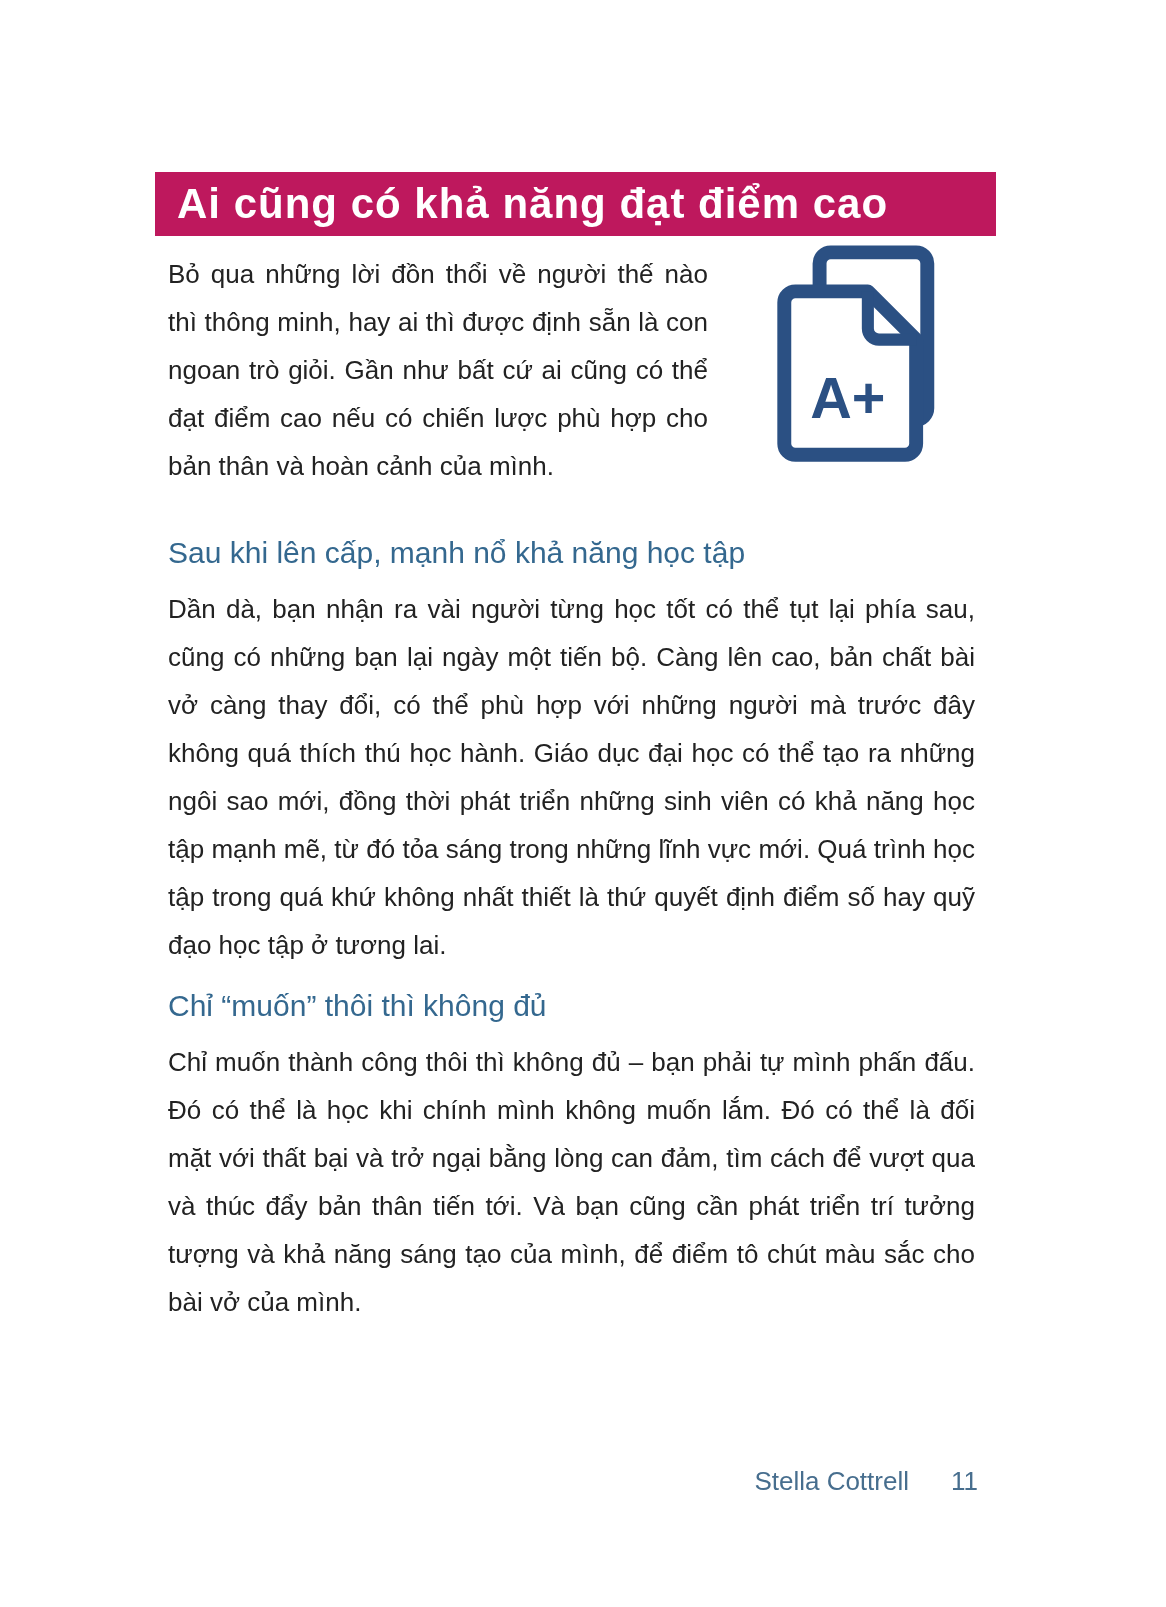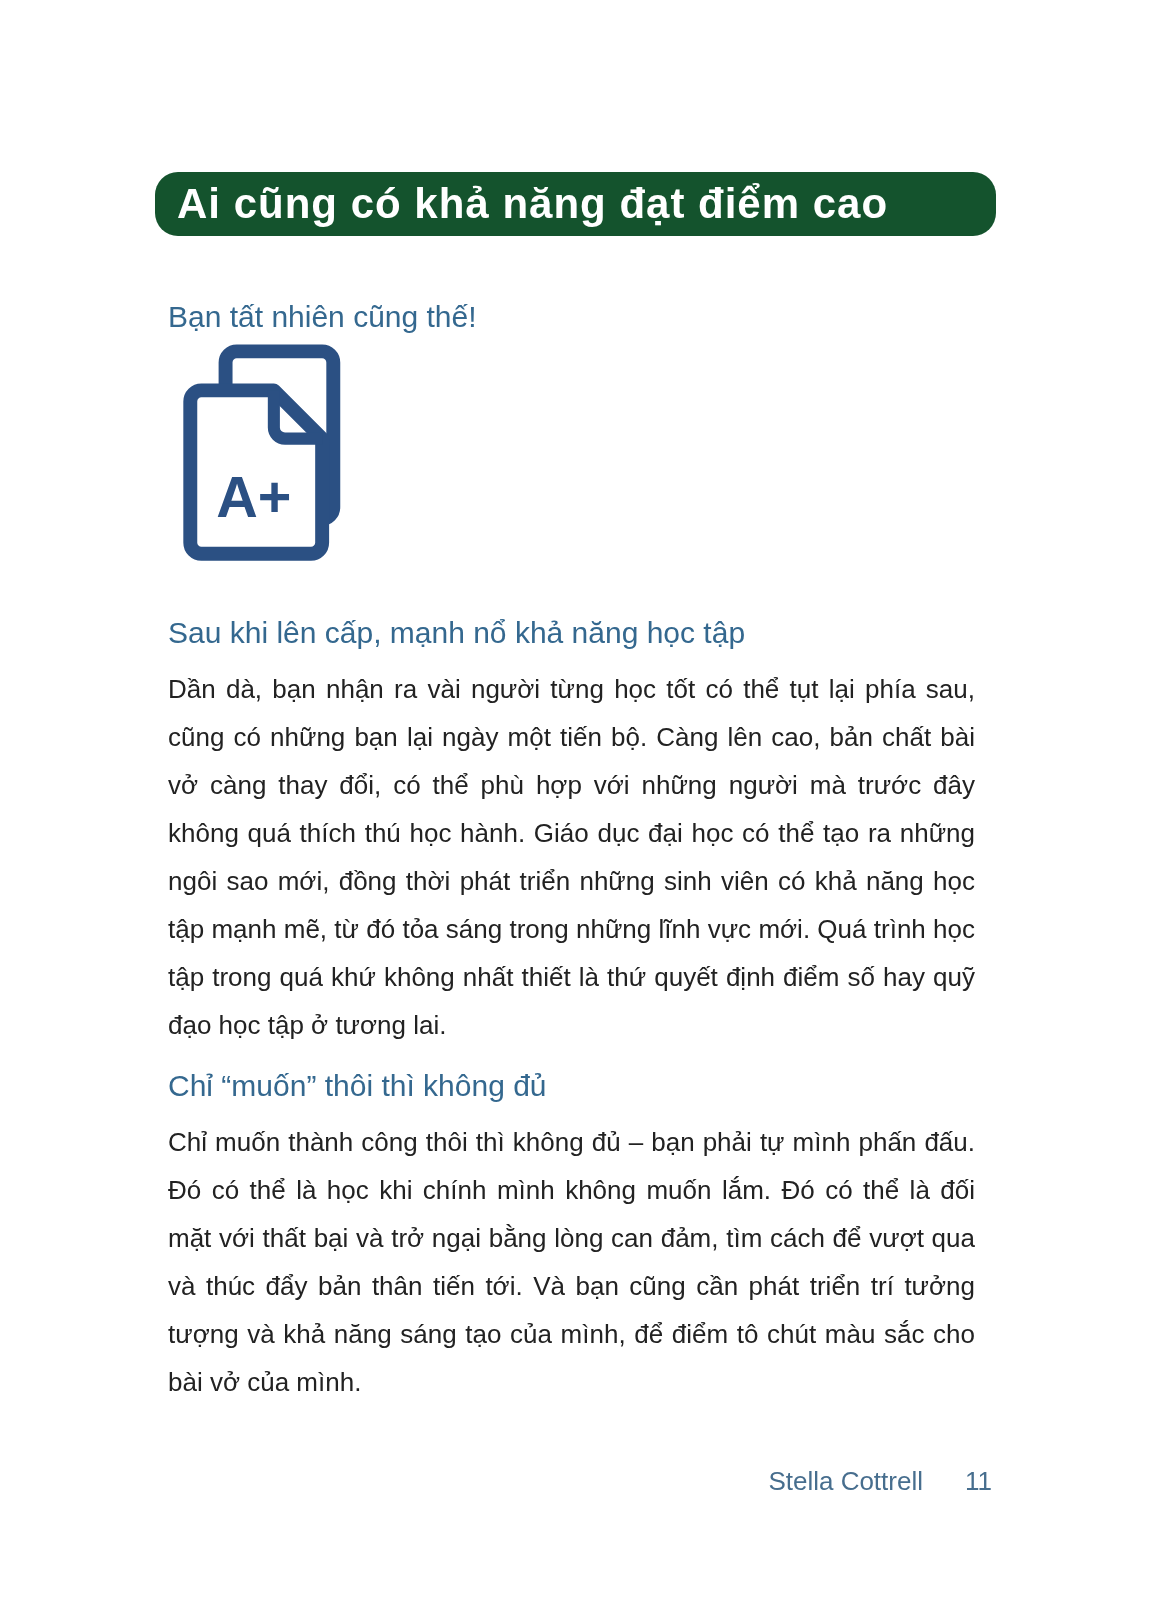--- a/index.html
+++ b/index.html
@@ -7,25 +7,24 @@
     position:relative;
     width:1166px;height:1607px;
     background:#ffffff;
     font-family:"Liberation Sans", sans-serif;
     overflow:hidden;
     margin:0 auto;
   }
   .banner{
     margin:172px 0 0 155px;
     width:841px;height:64px;
-    background:#14532d;
+    background:#be185d;
     display:flex;align-items:center;
     box-sizing:border-box;
     padding-left:22px;
-    border-radius:23px;
   }
   .banner-title{
     color:#ffffff;
     font-size:42px;
     font-weight:bold;
     letter-spacing:1px;
     white-space:nowrap;
   }
   .content{
     margin-left:168px;
@@ -60,40 +59,40 @@
   }
   .aplus-icon-wrap{
     width:195px;
     margin-top:6px;
     margin-right:18px;
     flex-shrink:0;
   }
   .footer{
     position:absolute;
     top:1466px;
-    right:174px;
+    right:188px;
     color:#476e8e;
     font-size:26px;
     white-space:nowrap;
   }
   .footer .pageno{margin-left:42px;}
 </style>
 </head>
 <body>
 
 <div class="page">
 
   <div class="banner">
     <span class="banner-title">Ai cũng có khả năng đạt điểm cao</span>
   </div>
 
   <div class="content">
 
-    <h2 class="section-heading h1">Bạn tất nhiên cũng thế!</h2>
     <div class="sec1-row">
+      <p class="body-text sec1-text">Bỏ qua những lời đồn thổi về người thế nào thì thông minh, hay ai thì được định sẵn là con ngoan trò giỏi. Gần như bất cứ ai cũng có thể đạt điểm cao nếu có chiến lược phù hợp cho bản thân và hoàn cảnh của mình.</p>
       <div class="aplus-icon-wrap">
         <svg width="195" height="225" viewBox="0 0 210 240">
 
           <rect x="62" y="10" width="116" height="180" rx="12" fill="#ffffff" stroke="#2b5083" stroke-width="15"></rect>
 
           <path d="M36,52 H114 L166,104 V216 A12,12 0 0 1 154,228 H36 A12,12 0 0 1 24,216 V64 A12,12 0 0 1 36,52 Z" fill="#ffffff" stroke="#2b5083" stroke-width="15" stroke-linejoin="round"></path>
 
           <path d="M114,52 V92 A12,12 0 0 0 126,104 H166" fill="none" stroke="#2b5083" stroke-width="13" stroke-linejoin="round"></path>
 
           <text x="52" y="188" font-family="Liberation Sans, sans-serif" font-size="62" font-weight="bold" fill="#2b5083">A+</text>

